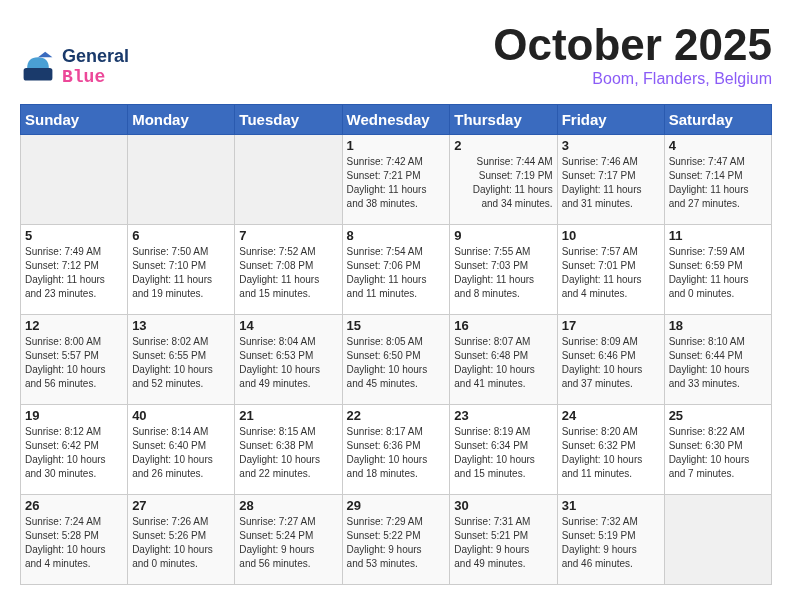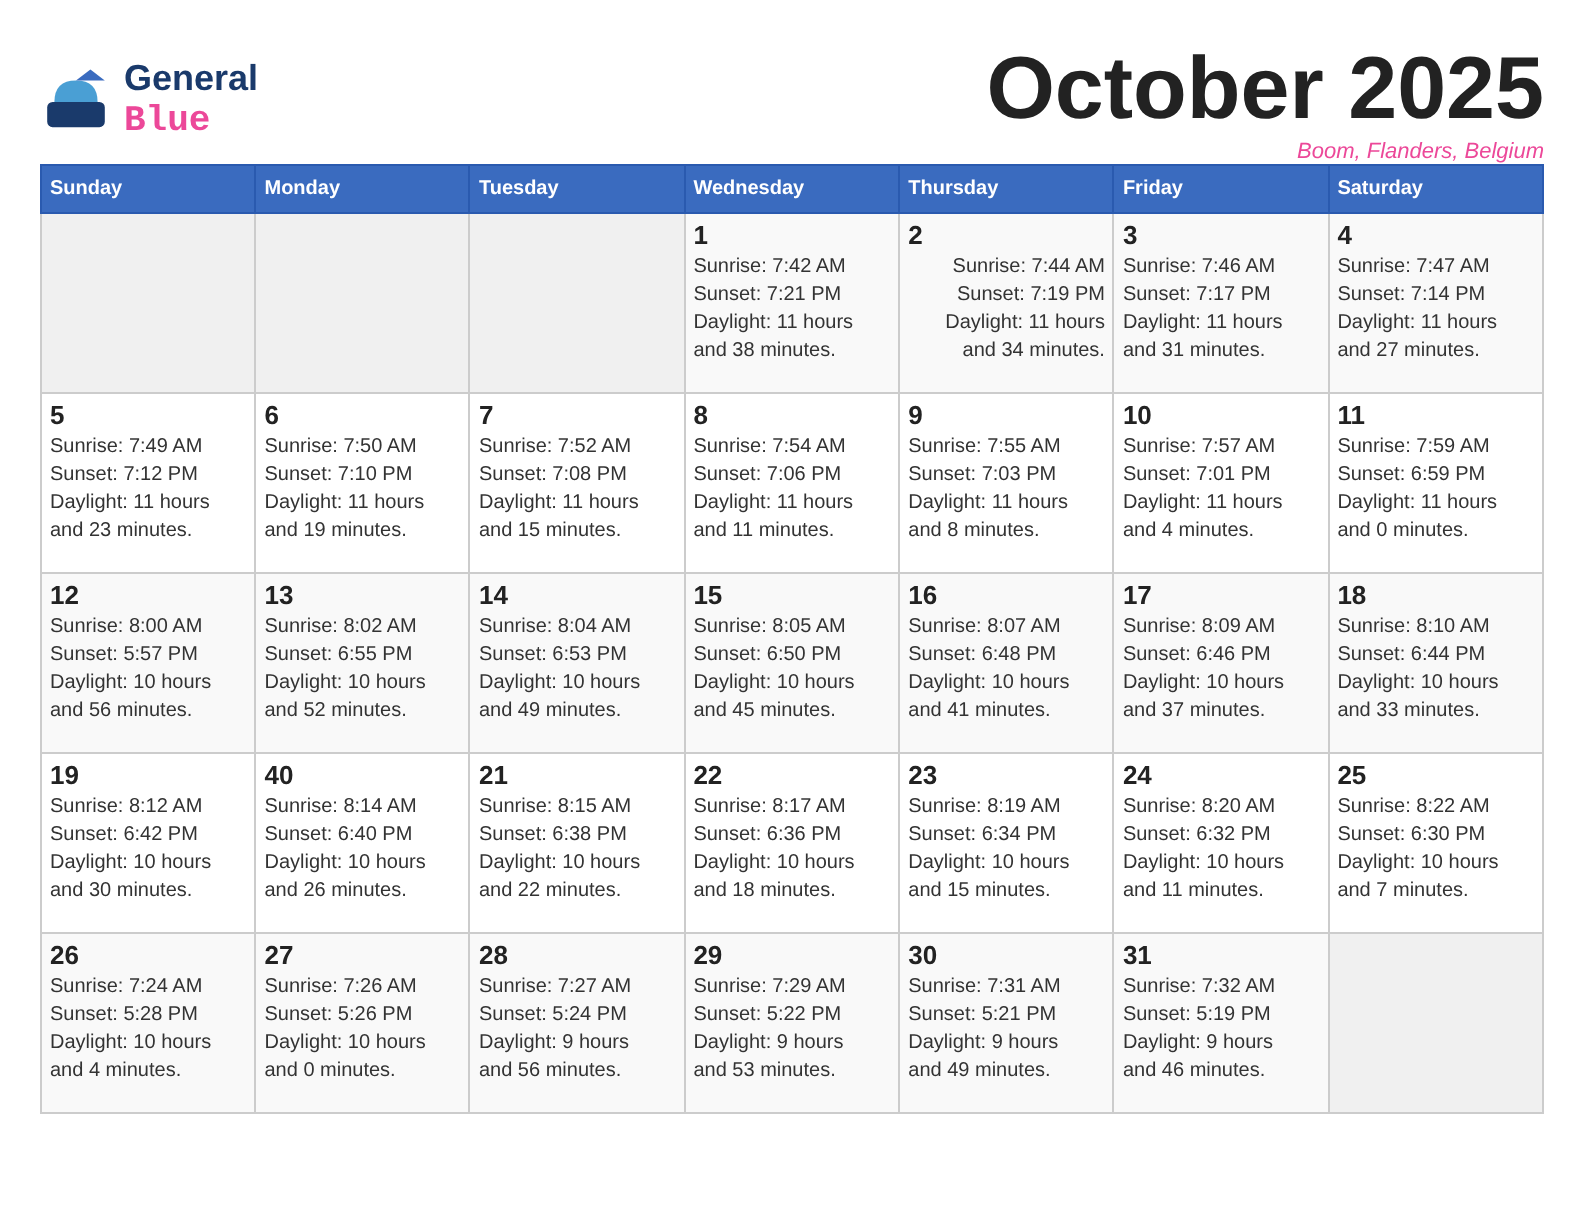--- a/index.html
+++ b/index.html
@@ -6,22 +6,22 @@
     body {
       font-family: Arial, sans-serif;
       background: #fff;
       width: 792px;
       min-height: 612px;
       padding: 20px;
     }
     .header {
       display: flex;
       justify-content: space-between;
-      align-items: center;
-      margin-bottom: 0;
+      align-items: flex-end;
+      margin-bottom: 16px;
     }
     .logo {
       display: flex;
       align-items: center;
       gap: 6px;
     }
     .logo-text {
       font-size: 18px;
       font-weight: bold;
       color: #1a3a6b;
@@ -37,34 +37,33 @@
     }
     .title-block {
       text-align: right;
     }
     .title-block h1 {
       font-size: 44px;
       font-weight: bold;
       color: #222;
     }
     .title-block h2 {
-      font-size: 11px;
+      font-size: 16px;
       font-weight: normal;
-      color: #ec4899;
-      font-style: italic;
+      color: #8b5cf6;
     }
     .calendar {
       width: 100%;
       border-collapse: collapse;
       border: 1px solid #ccc;
     }
     .calendar th {
       background-color: #3a6bbf;
       color: #fff;
-      font-size: 10px;
+      font-size: 15px;
       font-weight: bold;
       padding: 6px 4px;
       text-align: left;
       border: 1px solid #2a5aaf;
     }
     .calendar td {
       vertical-align: top;
       width: 108px;
       height: 90px;
       border: 1px solid #ccc;

